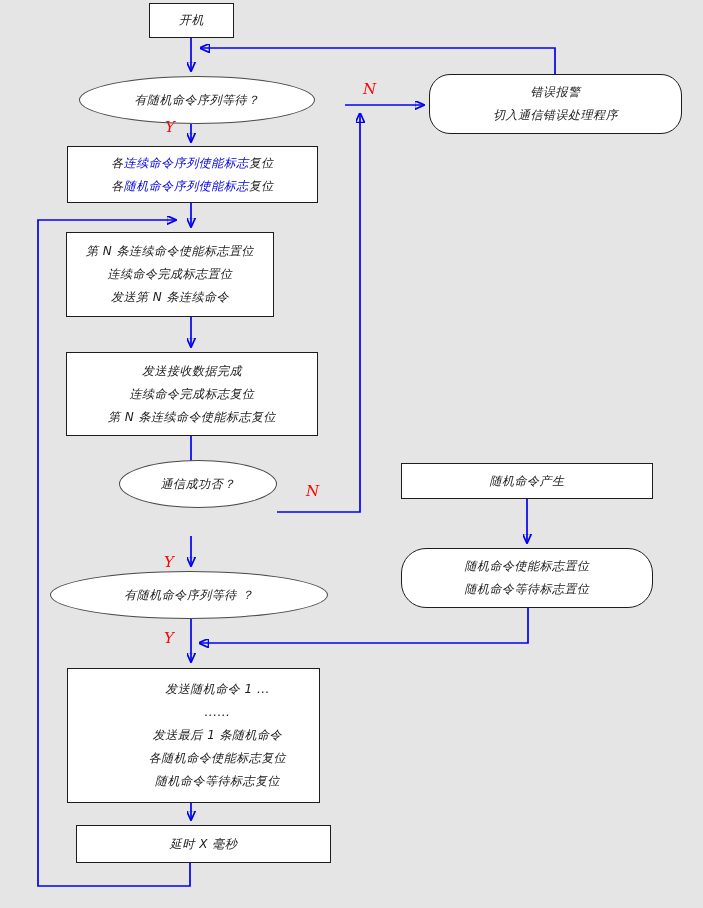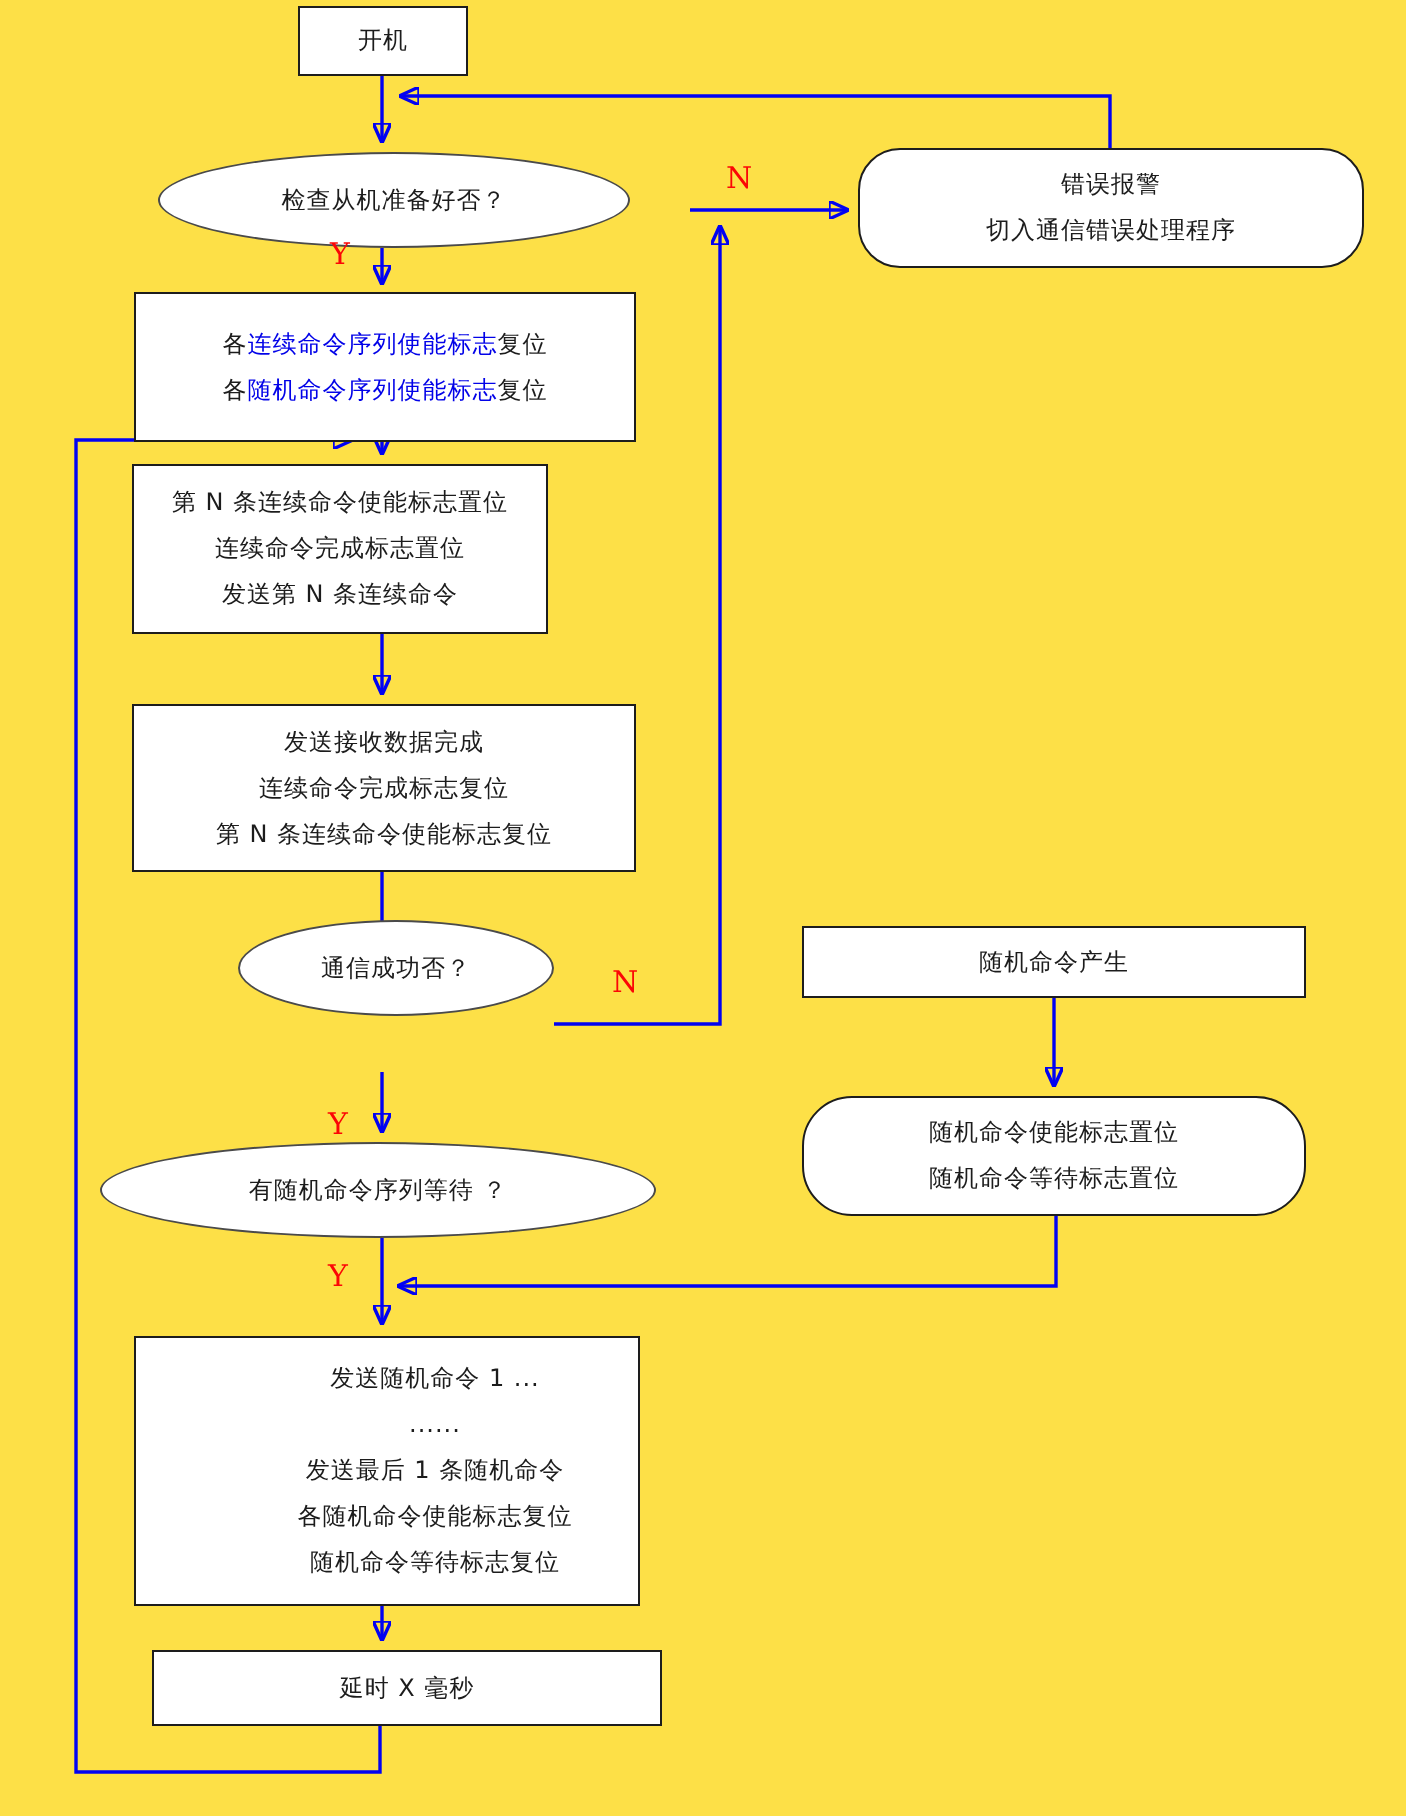--- a/index.html
+++ b/index.html
@@ -1,21 +1,22 @@
 <!DOCTYPE html>
 <html><head>
 <meta charset="utf-8">
 <style>
   html,body{margin:0;padding:0;background:#ffffff;}
   .canvas{
     position:relative;
     width:703px;height:908px;
-    background:#fde047;
+    background:#e5e5e5;
     font-family:"DejaVu Sans","Liberation Sans",sans-serif;
     overflow:hidden;
+    font-style:italic;
   }
   .wires{position:absolute;left:0;top:0;width:703px;height:908px;}
   .wires path{fill:none;stroke:#0202f2;stroke-width:1.7px;}
   .node{
     position:absolute;
     box-sizing:border-box;
     background:#ffffff;
     border:1px solid #1d1d1d;
     color:#1c1c1c;
     font-size:12px;
@@ -65,24 +66,24 @@
     <path d="M528,608 L528,643 L199,643" marker-end="url(#arr)"></path>
     <path d="M191,803 L191,820" marker-end="url(#arr)"></path>
     <path d="M527,499 L527,543" marker-end="url(#arr)"></path>
   </svg>
 
   <div class="node" style="left:149px;top:3px;width:85px;height:35px;">
     <span>开机</span>
   </div>
 
   <div class="node ellipse" style="left:79px;top:76px;width:236px;height:48px;">
-    <span>检查从机准备好否？</span>
+    <span>有随机命令序列等待？</span>
   </div>
 
-  <div class="node" style="left:67px;top:146px;width:251px;height:75px;">
+  <div class="node" style="left:67px;top:146px;width:251px;height:57px;">
     <div><span>各</span><span class="hl">连续命令序列使能标志</span><span>复位</span></div>
     <div><span>各</span><span class="hl">随机命令序列使能标志</span><span>复位</span></div>
   </div>
 
   <div class="node" style="left:66px;top:232px;width:208px;height:85px;">
     <div>第 N 条连续命令使能标志置位</div>
     <div>连续命令完成标志置位</div>
     <div>发送第 N 条连续命令</div>
   </div>
 

